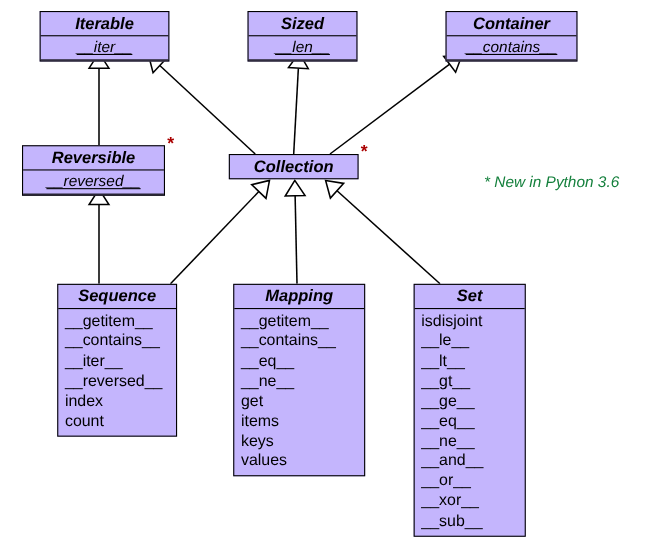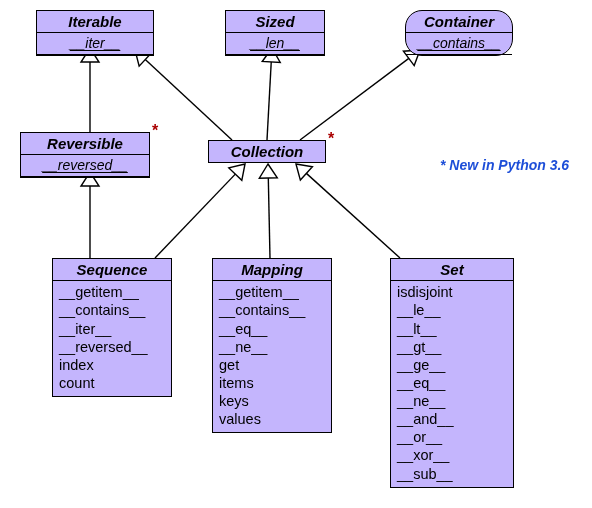--- a/index.html
+++ b/index.html
@@ -40,22 +40,22 @@
     }
     .uml-members .m { white-space: nowrap; }
     .star {
       position: absolute;
       color: #a00;
       font-weight: bold;
       font-size: 16px;
     }
     .note {
       position: absolute;
-      color: #1d4ed8;
-      font-weight: bold;
+      color: #15803d;
+      font-weight: normal;
       font-style: italic;
       font-size: 14px;
     }
     svg.arrows {
       position: absolute;
       left: 0; top: 0;
       width: 592px; height: 508px;
       pointer-events: none;
     }
     svg.arrows line, svg.arrows polygon {
@@ -91,35 +91,35 @@
   <div class="uml-box" id="box-iterable" style="left: 36px; top: 10px; width: 118px;">
     <div class="uml-head">Iterable</div>
     <div class="uml-abstract"><span>__iter__</span></div>
   </div>
 
   <div class="uml-box" id="box-sized" style="left: 225px; top: 10px; width: 100px;">
     <div class="uml-head">Sized</div>
     <div class="uml-abstract"><span>__len__</span></div>
   </div>
 
-  <div class="uml-box" id="box-container" style="left: 405px; top: 10px; width: 108px; border-radius: 17px;">
+  <div class="uml-box" id="box-container" style="left: 405px; top: 10px; width: 120px;">
     <div class="uml-head">Container</div>
     <div class="uml-abstract"><span>__contains__</span></div>
   </div>
 
   <div class="uml-box" id="box-reversible" style="left: 20px; top: 132px; width: 130px;">
     <div class="uml-head">Reversible</div>
     <div class="uml-abstract"><span>__reversed__</span></div>
   </div>
 
   <div class="uml-box" id="box-collection" style="left: 208px; top: 140px; width: 118px;">
     <div class="uml-head" style="border-bottom:none;">Collection</div>
   </div>
 
-  <div class="uml-box" id="box-sequence" style="left: 52px; top: 258px; width: 120px;">
+  <div class="uml-box" id="box-sequence" style="left: 52px; top: 258px; width: 109px;">
     <div class="uml-head">Sequence</div>
     <div class="uml-members" id="mem-sequence">
         <div class="m">__getitem__</div>
         <div class="m">__contains__</div>
         <div class="m">__iter__</div>
         <div class="m">__reversed__</div>
         <div class="m">index</div>
         <div class="m">count</div>
       </div>
   </div>
@@ -131,21 +131,21 @@
         <div class="m">__contains__</div>
         <div class="m">__eq__</div>
         <div class="m">__ne__</div>
         <div class="m">get</div>
         <div class="m">items</div>
         <div class="m">keys</div>
         <div class="m">values</div>
       </div>
   </div>
 
-  <div class="uml-box" id="box-set" style="left: 390px; top: 258px; width: 124px;">
+  <div class="uml-box" id="box-set" style="left: 376px; top: 258px; width: 102px;">
     <div class="uml-head">Set</div>
     <div class="uml-members" id="mem-set">
         <div class="m">isdisjoint</div>
         <div class="m">__le__</div>
         <div class="m">__lt__</div>
         <div class="m">__gt__</div>
         <div class="m">__ge__</div>
         <div class="m">__eq__</div>
         <div class="m">__ne__</div>
         <div class="m">__and__</div>

